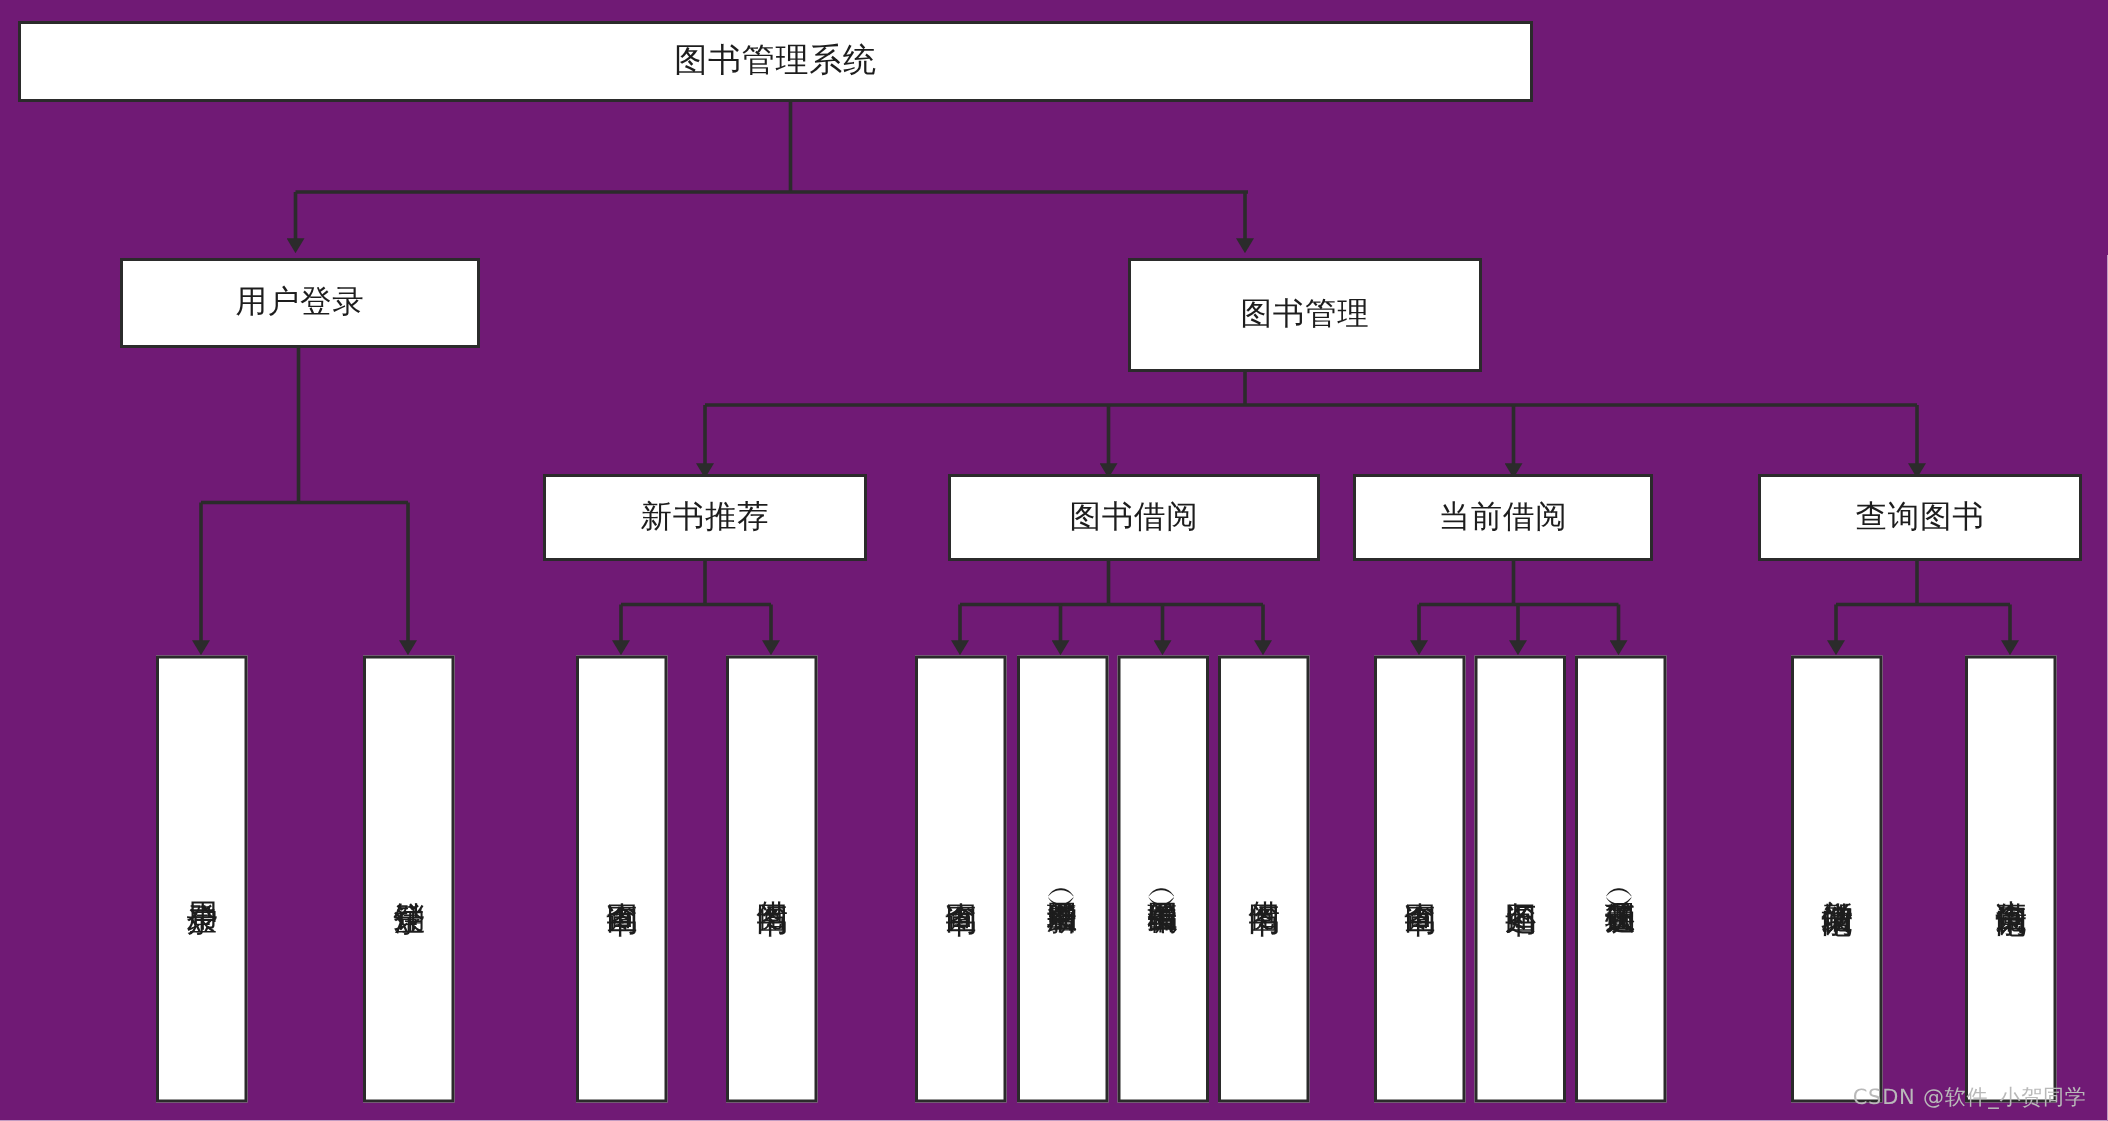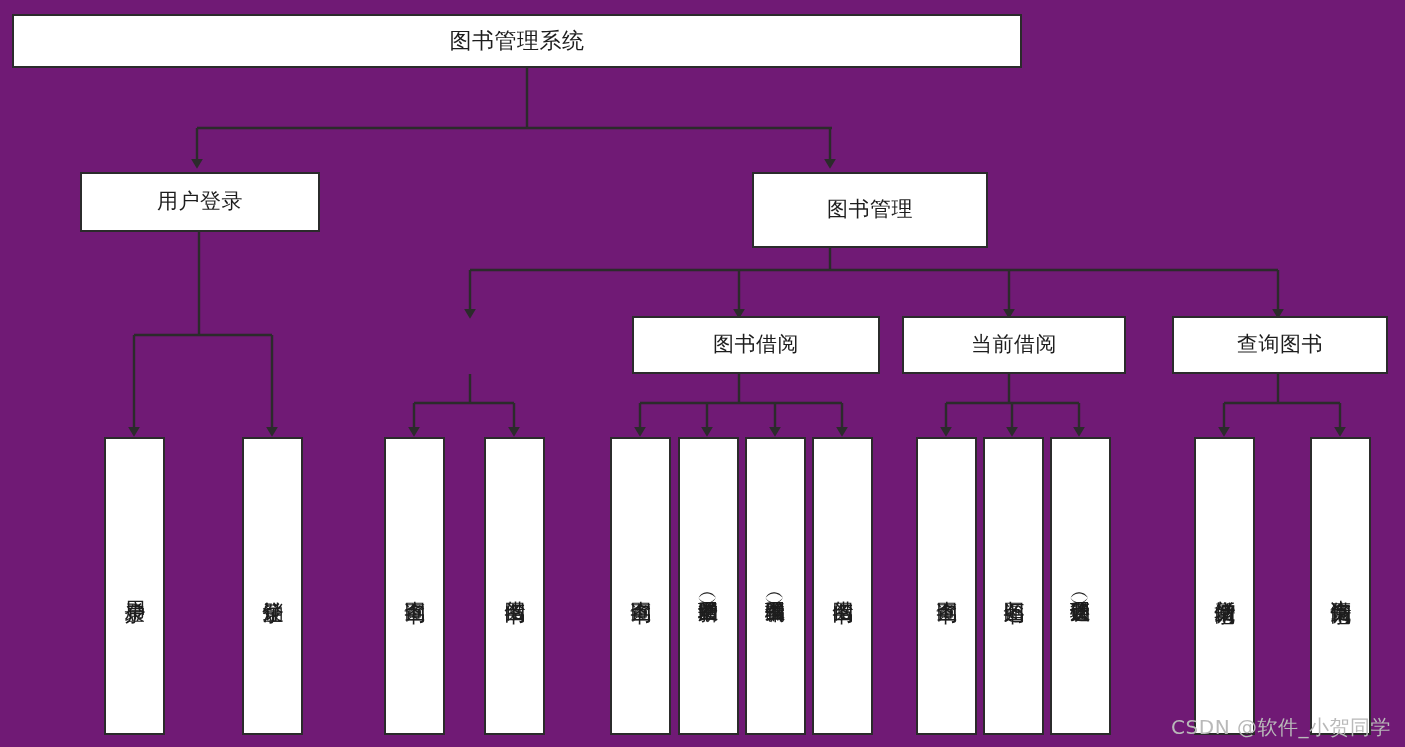--- a/index.html
+++ b/index.html
@@ -58,21 +58,21 @@
   }
   .node.leaf .vtext.tight{
     font-size:20px;
     letter-spacing:0px;
     line-height:1.1;
   }
   .watermark{
     position:absolute;
     right:14px;
     bottom:6px;
-    font-size:20px;
+    font-size:14px;
     color:#b9b9b9;
     white-space:nowrap;
     z-index:3;
     letter-spacing:0.5px;
   }
 </style>
 </head>
 <body>
 
 <div id="canvas">
@@ -133,26 +133,29 @@
   </div>
 
   <div class="node h-label" style="left:80px; top:172px; width:240px; height:60px;">
     <span>用户登录</span>
   </div>
 
   <div class="node h-label" style="left:712px; top:172px; width:236px; height:76px;margin-left:40px;">
     <span>图书管理</span>
   </div>
 
+  <div class="node h-label" style="left:362px; top:316px; width:216px; height:58px;">
+    <span>新书推荐</span>
+  </div>
 
   <div class="node h-label" style="left:632px; top:316px; width:248px; height:58px;">
     <span>图书借阅</span>
   </div>
 
-  <div class="node h-label" style="left:902px; top:316px; width:224px; height:58px;">
+  <div class="node h-label" style="left:902px; top:316px; width:200px; height:58px;">
     <span>当前借阅</span>
   </div>
 
   <div class="node h-label" style="left:1172px; top:316px; width:216px; height:58px;">
     <span>查询图书</span>
   </div>
 
   <div class="node leaf" style="left:104px; top:437px; width:61px; height:298px;">
     <span class="vtext">用户登录</span>
   </div>

